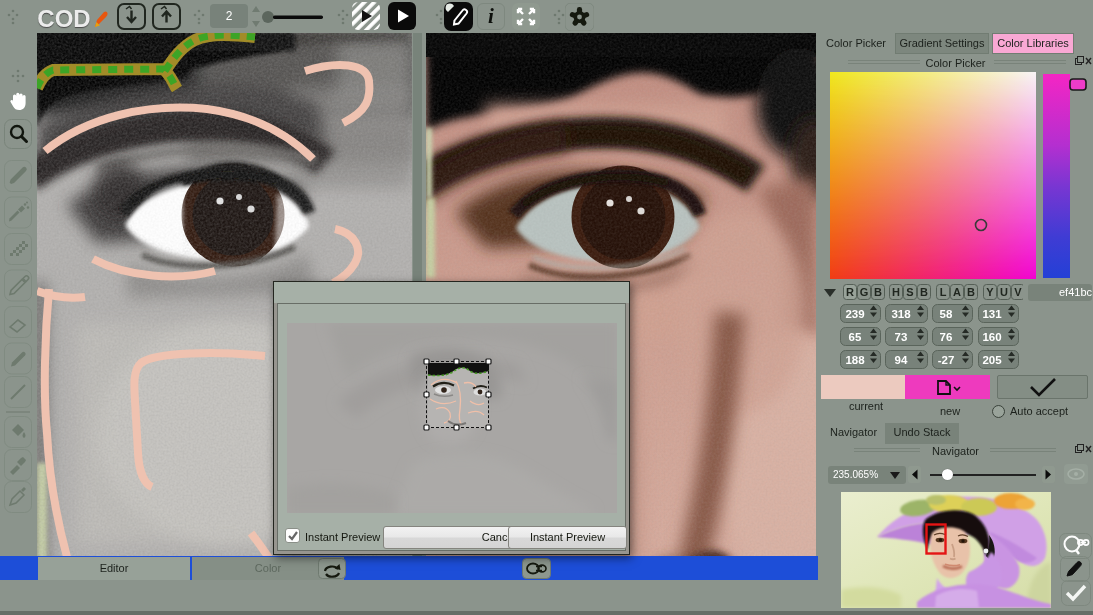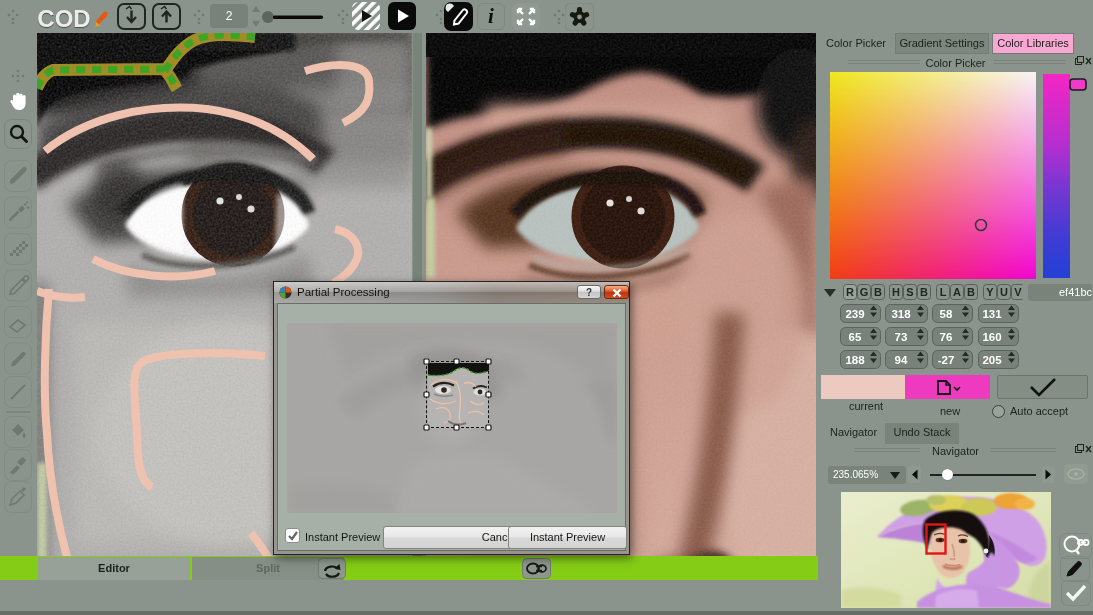--- a/index.html
+++ b/index.html
@@ -659,60 +659,42 @@
   <svg class="abs" style="left:242px;top:526px;" width="30" height="26">
     <rect x="0.5" y="0.5" width="29" height="25" rx="6" fill="none" stroke="#7e887f"></rect>
     <path d="M7 20 l1.5 -4.5 l8.5 -9 a2.4 2.4 0 0 1 3.8 3 l-8.5 9.2 Z" fill="#111" stroke="#111" stroke-width="1"></path>
   </svg>
   <svg class="abs" style="left:243px;top:550px;" width="30" height="26">
     <rect x="0.5" y="0.5" width="29" height="25" rx="6" fill="none" stroke="#7e887f"></rect>
     <path d="M6 13 L12 19 L24 6" fill="none" stroke="#f4f6f4" stroke-width="3.4"></path>
   </svg>
 </div>
 
-<div class="abs" id="bottombar" style="left:0;top:556px;width:818px;height:24px;background:#84cc16;font-size:11px;font-weight:bold;">
+<div class="abs" id="bottombar" style="left:0;top:556px;width:818px;height:24px;background:#1d4ed8;font-size:11px;">
   <div class="abs" style="left:38px;top:1px;width:152px;height:23px;background:#97a198;color:#1c211c;text-align:center;line-height:23px;">Editor</div>
-  <div class="abs" style="left:192px;top:1px;width:152px;height:23px;background:#858f86;color:#5d685e;text-align:center;line-height:23px;">Split</div>
+  <div class="abs" style="left:192px;top:1px;width:152px;height:23px;background:#858f86;color:#5d685e;text-align:center;line-height:23px;">Color</div>
   <svg class="abs" style="left:318px;top:2px;" width="28" height="21">
     <rect x="0.5" y="0.5" width="27" height="20" rx="4" fill="#8d978e" stroke="#6f7a70"></rect>
     <path d="M7 13 a7 5 0 0 1 13 -2" fill="none" stroke="#15190f" stroke-width="2.2"></path>
     <path d="M21.5 6 l1 6 l-6 -1.5 Z" fill="#15190f"></path>
     <path d="M21 15 a7 5 0 0 1 -13 1" fill="none" stroke="#15190f" stroke-width="2.2"></path>
   </svg>
   <svg class="abs" style="left:522px;top:2px;" width="29" height="21">
     <rect x="0.5" y="0.5" width="28" height="20" rx="4" fill="#8d978e" stroke="#6f7a70"></rect>
     <ellipse cx="11" cy="10.5" rx="6" ry="5" fill="none" stroke="#15190f" stroke-width="1.8"></ellipse>
     <path d="M14 8.5 h6 M14 12.5 h6" stroke="#15190f" stroke-width="1.6"></path>
     <ellipse cx="20" cy="10.5" rx="4" ry="3.4" fill="none" stroke="#15190f" stroke-width="1.6"></ellipse>
   </svg>
 </div>
 <div class="abs" style="left:0;top:611px;width:1093px;height:4px;background:#666e67;"></div>
 
 <div class="abs" id="dialog" style="left:273px;top:281px;width:357px;height:274px;background:#a6b0a7;border:1px solid #23251f;box-shadow:2px 3px 9px rgba(0,0,0,0.5);">
   <div class="abs" style="left:0;top:21px;width:355px;height:251px;border:3px solid #97958f;border-top:none;"></div>
   <div class="abs" style="left:3px;top:21px;width:349px;height:248px;border:1px solid #686d66;"></div>
 
-  <div class="abs" style="left:0;top:0;width:355px;height:21px;background:linear-gradient(90deg,#a8a6a4,#969492 45%,#8a8078 62%,#93857c);">
-    <div class="abs" style="left:0;top:0;width:355px;height:21px;background:linear-gradient(rgba(255,255,255,0.45),rgba(255,255,255,0.12) 45%,rgba(0,0,0,0.08) 50%,rgba(255,255,255,0.05));"></div>
-    <svg class="abs" style="left:5px;top:4px;" width="13" height="13">
-      <circle cx="6.5" cy="6.5" r="6" fill="#303030"></circle>
-      <path d="M6.5 0.5 A6 6 0 0 1 12.5 6.5 L6.5 6.5 Z" fill="#e05510"></path>
-      <path d="M0.5 6.5 A6 6 0 0 1 6.5 0.5 L6.5 6.5 Z" fill="#3a7ec0"></path>
-      <path d="M6.5 12.5 A6 6 0 0 1 0.5 6.5 L6.5 6.5 Z" fill="#58a030"></path>
-    </svg>
-    <span style="position:absolute;left:23px;top:4px;color:#15120f;font-size:11.5px;">Partial Processing</span>
-
-    <div class="abs" style="left:303px;top:3px;width:24px;height:14px;background:linear-gradient(#fbfbfb,#dedede 45%,#c2c2c2 50%,#d6d6d6);border:1px solid #6a6a6a;border-radius:3px;color:#333;font-size:10px;font-weight:bold;text-align:center;line-height:13px;">?</div>
-
-    <div class="abs" style="left:330px;top:3px;width:25px;height:14px;background:linear-gradient(#f4b08e,#e06234 40%,#c3330e 55%,#cc4f22);border:1px solid #6a2a10;border-radius:3px;">
-      <svg width="25" height="14">
-          <path d="M8.5 3.5 L15.5 10.5 M15.5 3.5 L8.5 10.5" stroke="#fff" stroke-width="2.4"></path>
-        </svg>
-    </div>
-  </div>
 
   <div class="abs" style="left:13px;top:41px;width:330px;height:190px;background:#a9a7a5;overflow:hidden;">
     <svg width="330" height="192" viewBox="0 0 330 192">
       <defs>
         <filter id="db3" x="-120%" y="-120%" width="340%" height="340%">
             <feGaussianBlur stdDeviation="6"></feGaussianBlur>
           </filter>
       </defs>
       <rect width="330" height="192" fill="#a8a6a4"></rect>
 

